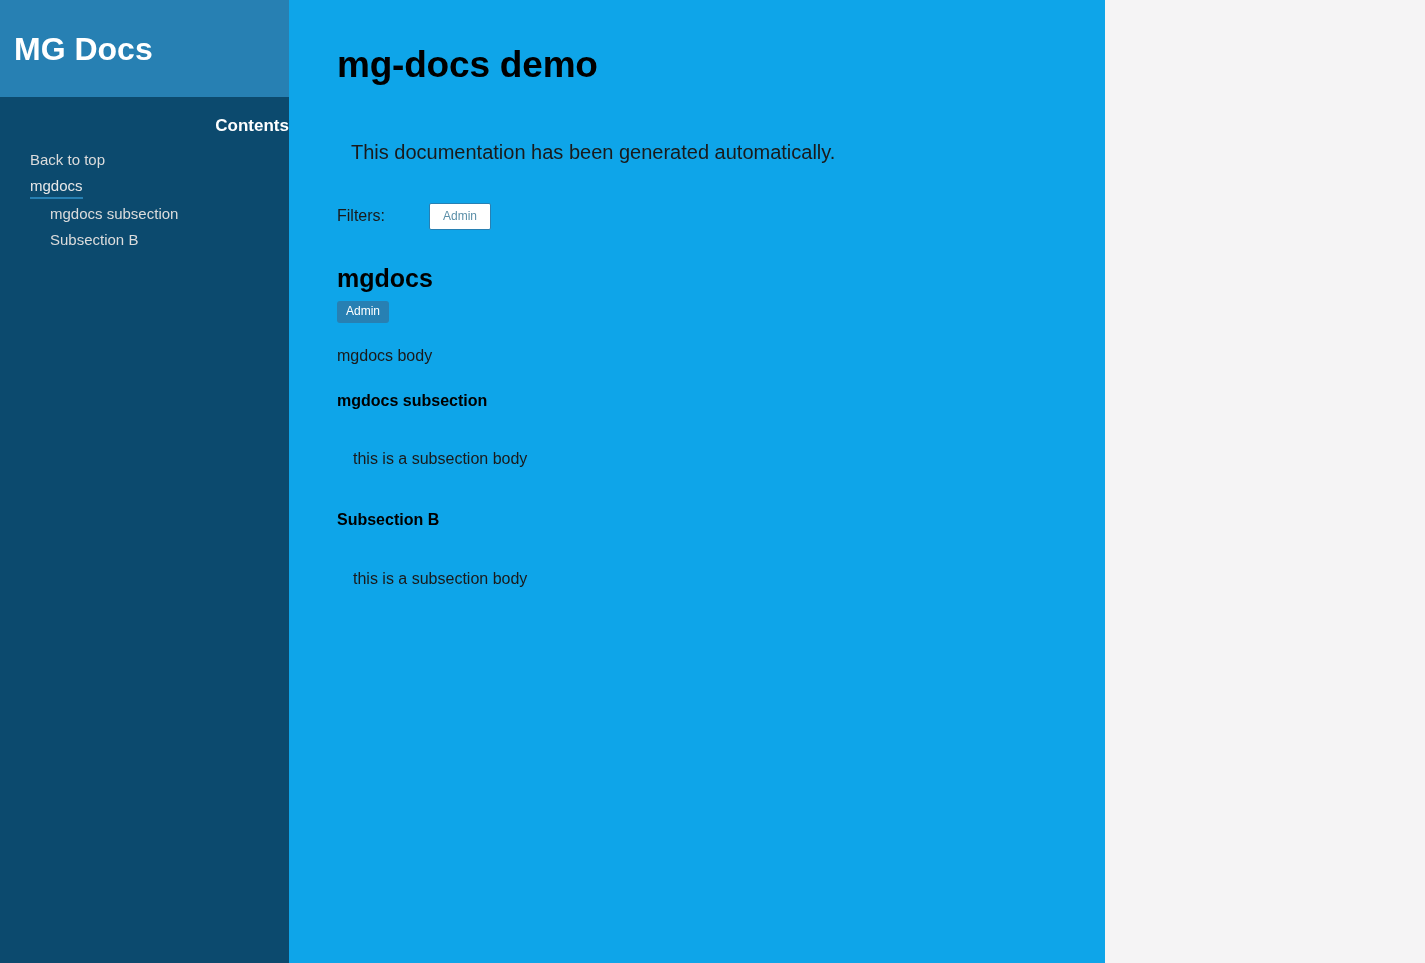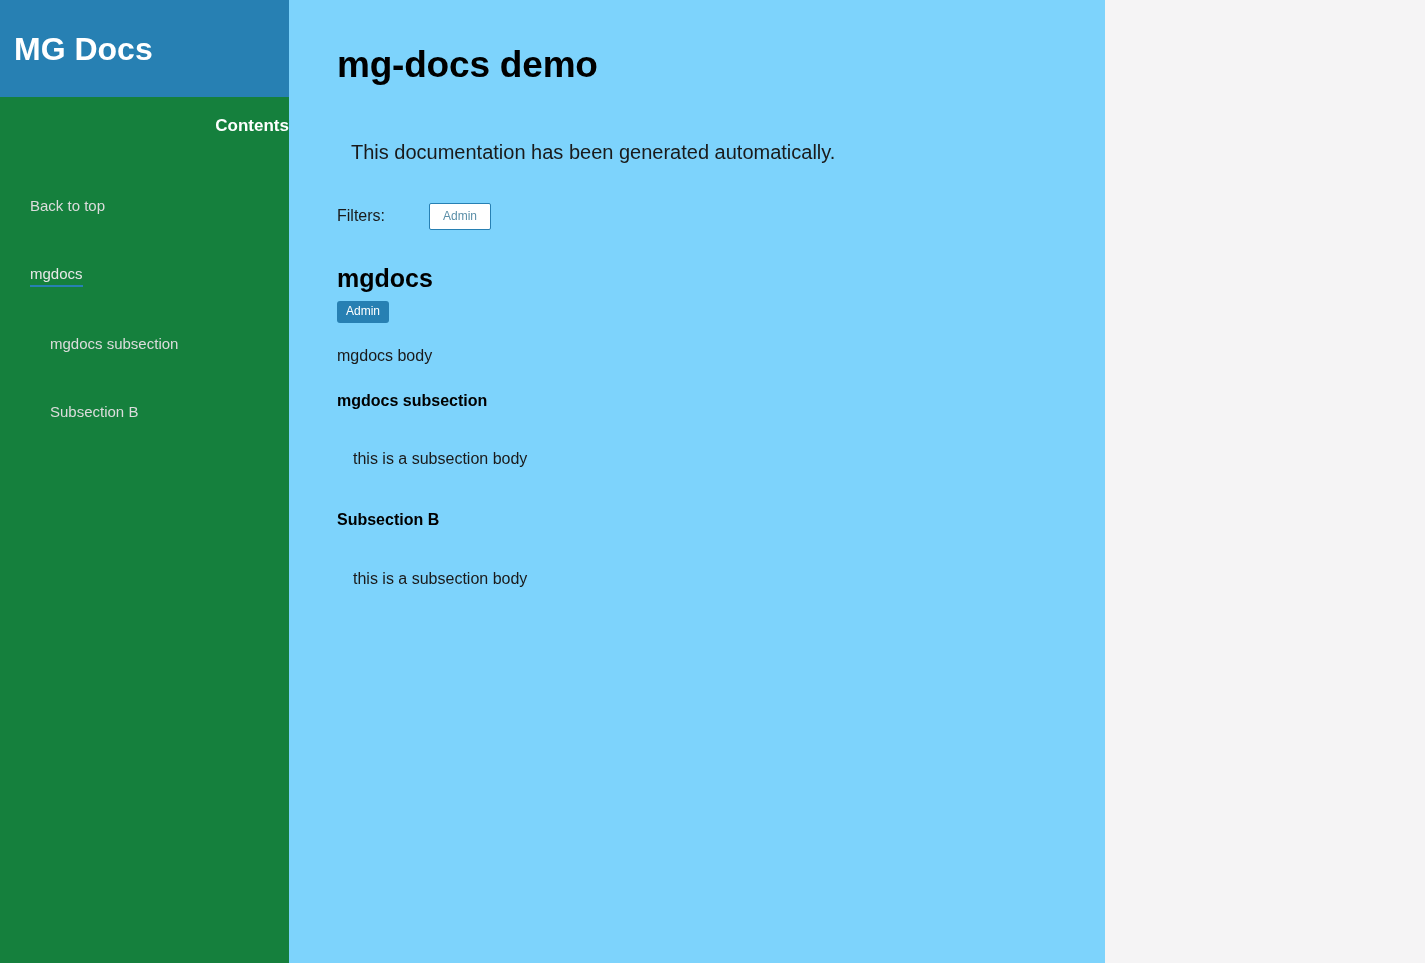--- a/index.html
+++ b/index.html
@@ -19,21 +19,21 @@
     height: 963px;
   }
 
   
   .sidebar {
     position: absolute;
     left: 0;
     top: 0;
     width: 289px;
     height: 963px;
-    background: #15803d;
+    background: #0c4a6e;
     box-sizing: border-box;
   }
   .sidebar-header {
     height: 97px;
     background: #2780b3;
     display: flex;
     align-items: center;
     padding-left: 14px;
     box-sizing: border-box;
   }
@@ -54,21 +54,20 @@
   }
   .toc {
     list-style: none;
     margin: 0;
     padding: 13px 0 0 0;
   }
   .toc-item {
     display: block;
     padding: 0 0 0 30px;
     margin-bottom: 4px;
-    margin-top: 46px;
   }
   .toc-link {
     display: inline-block;
     color: #dcdcdc;
     font-size: 15px;
     text-decoration: none;
     line-height: 21px;
     padding-bottom: 1px;
   }
   .toc-link.active {
@@ -82,21 +81,21 @@
     padding-left: 50px;
   }
 
   
   .content {
     position: absolute;
     left: 289px;
     top: 0;
     width: 816px;
     height: 963px;
-    background: #7dd3fc;
+    background: #0ea5e9;
     box-sizing: border-box;
     padding: 0 48px;
   }
   .doc-title {
     margin: 0;
     padding-top: 44px;
     font-size: 37px;
     font-weight: bold;
     color: #000000;
     line-height: 1.15;

